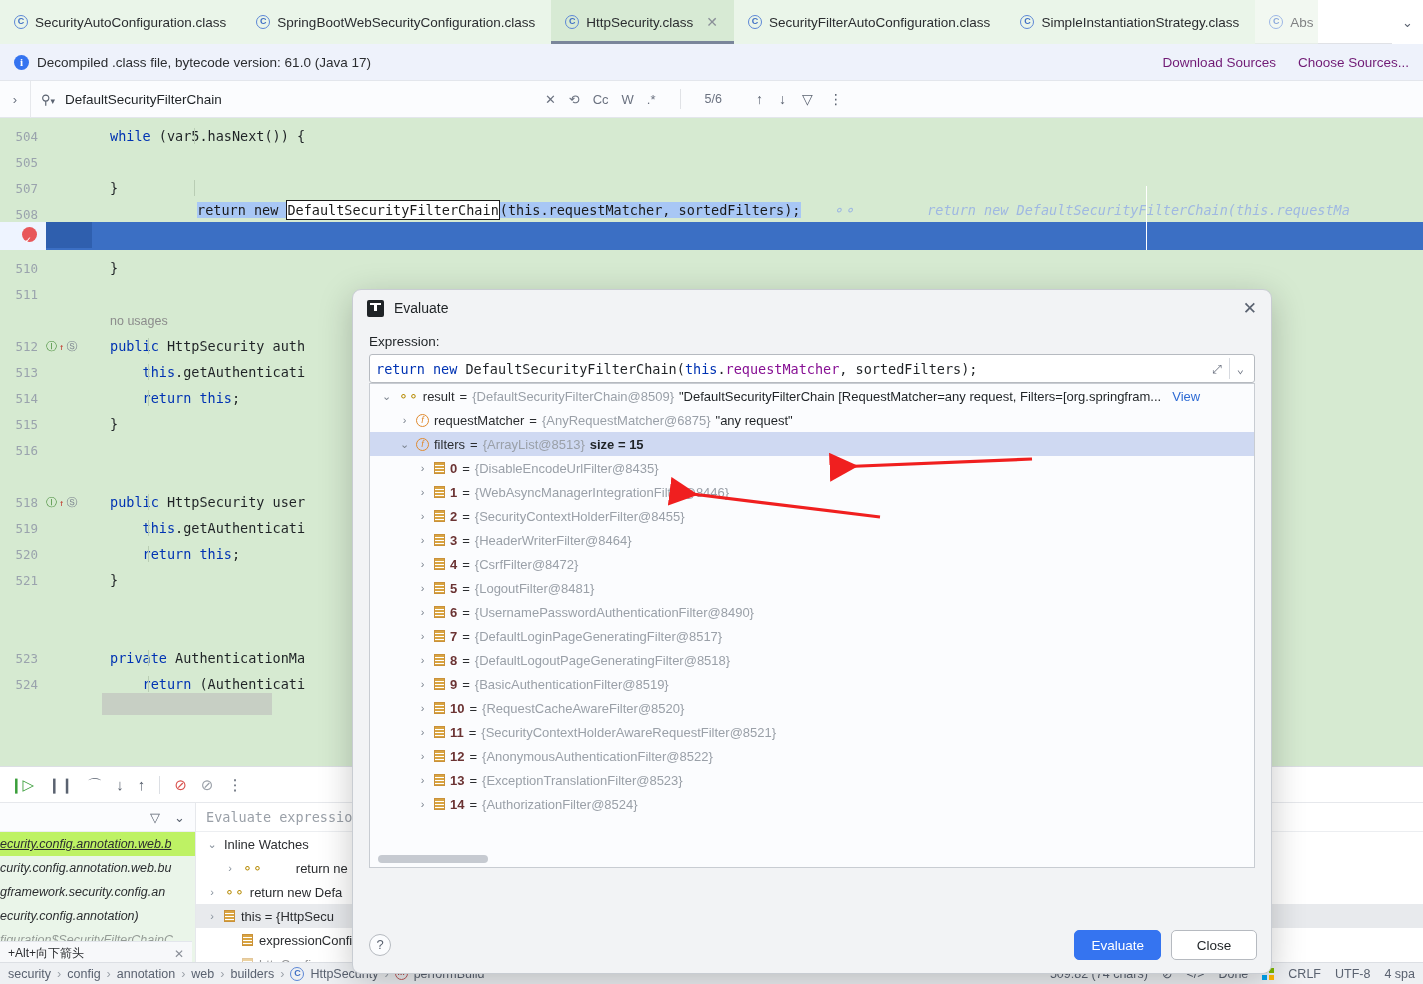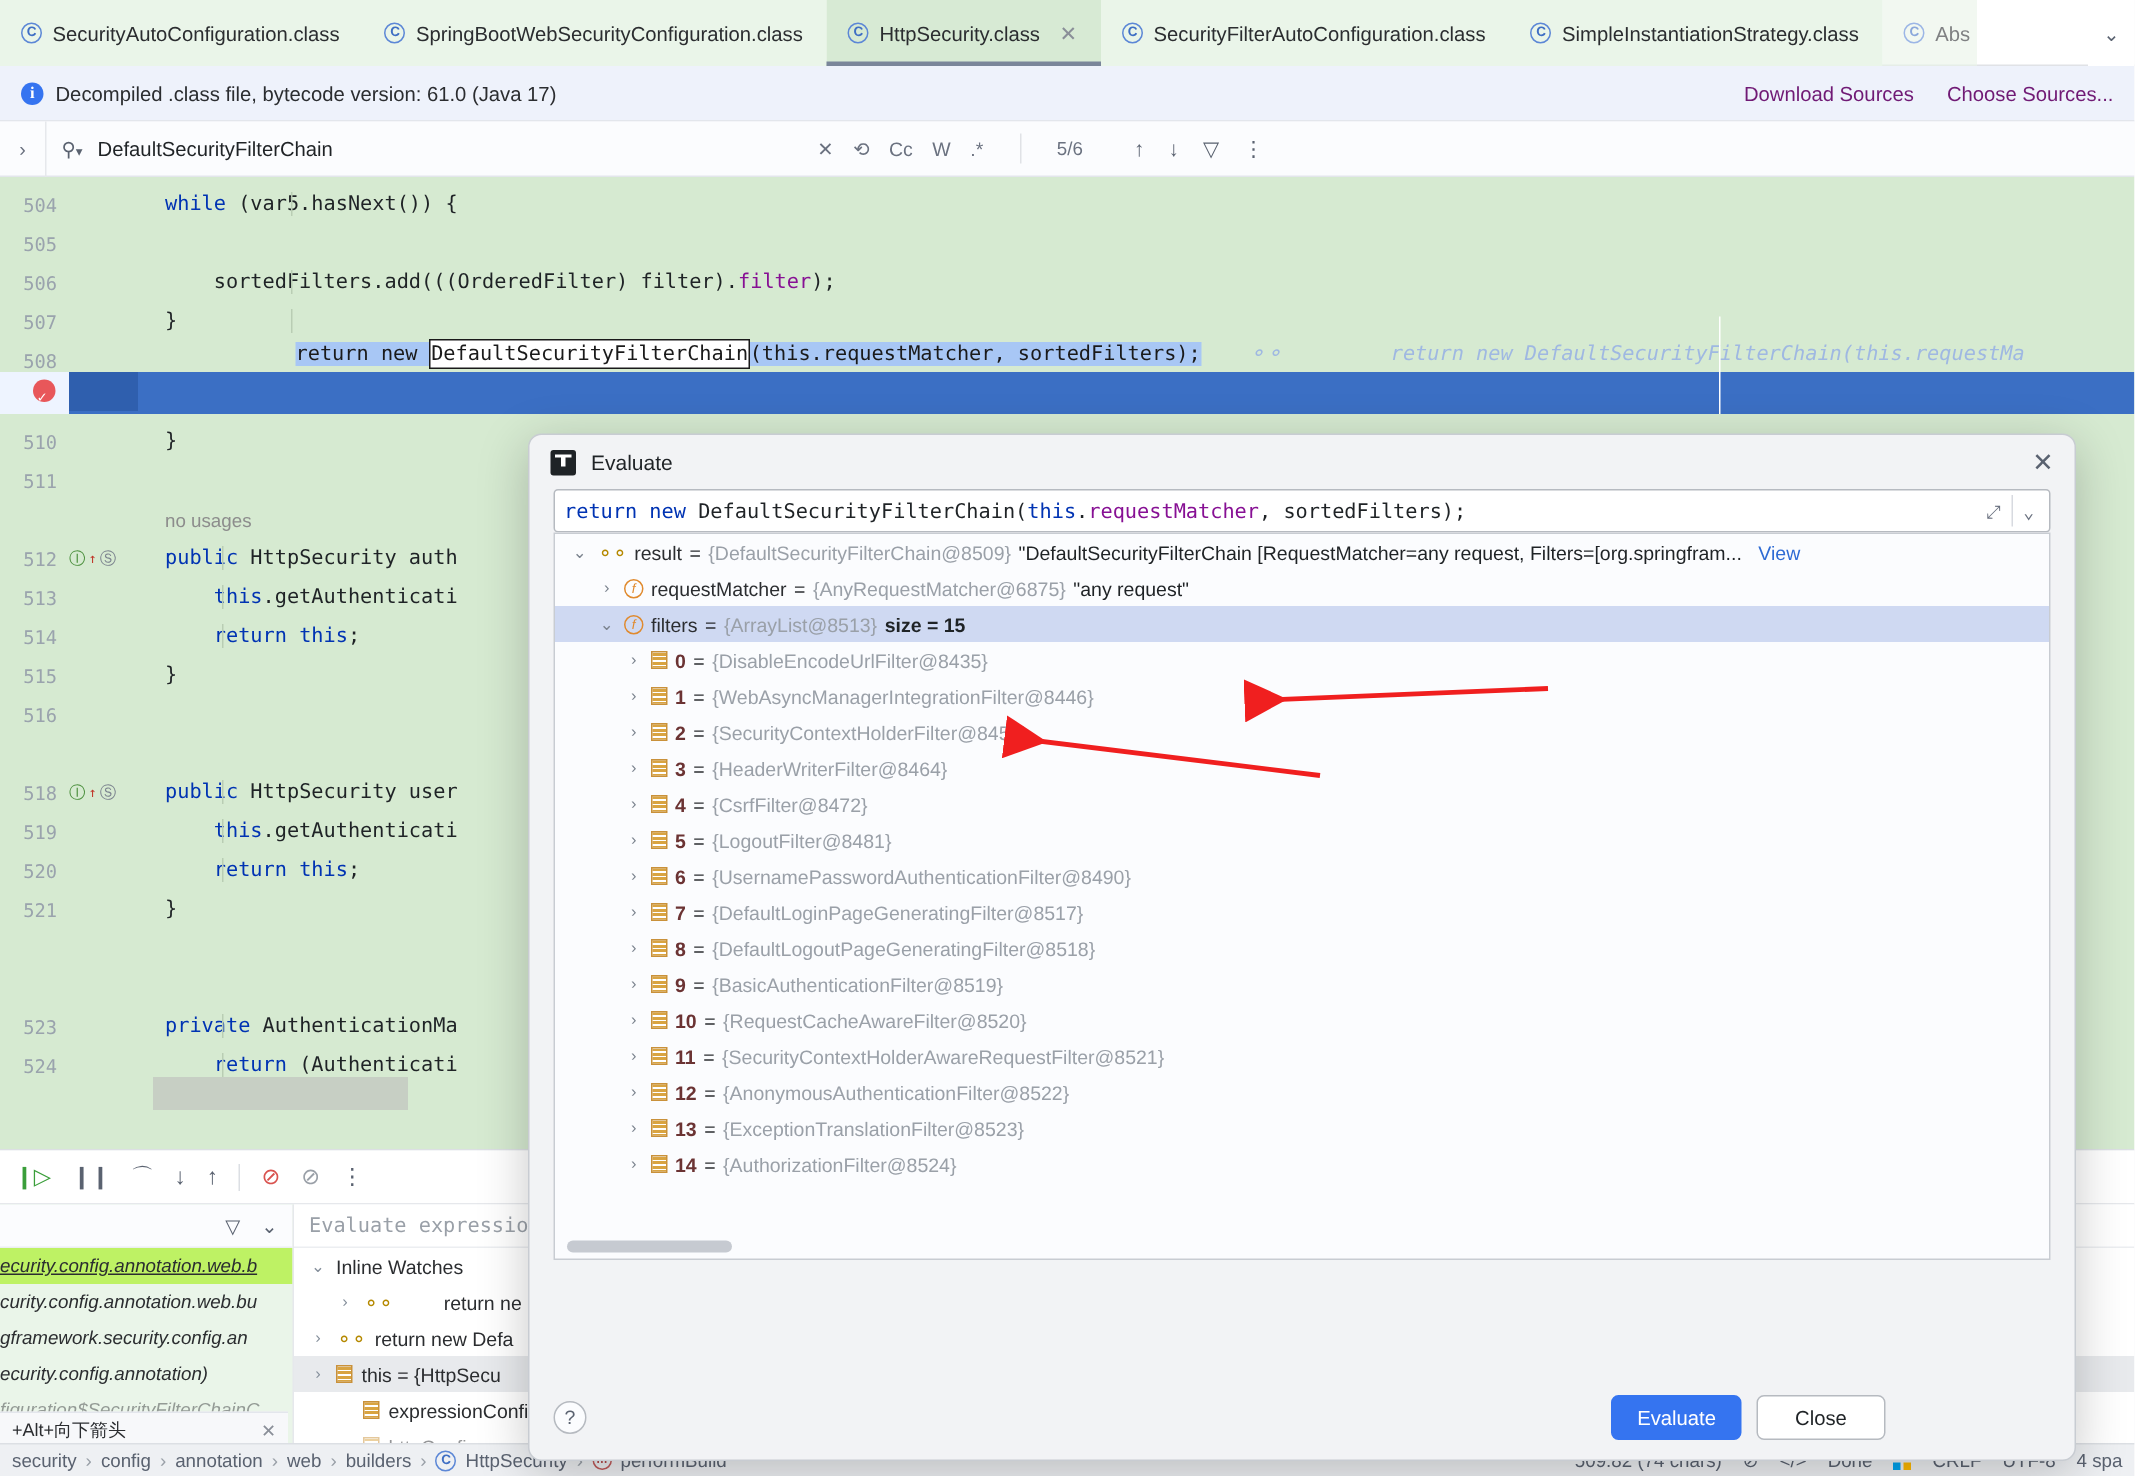--- a/index.html
+++ b/index.html
@@ -198,21 +198,21 @@
       linear-gradient(#ffb900 0 0) 7px 7px/5px 5px no-repeat;
   }
   .circ-m {
     display:inline-block; width: 13px; height: 13px; border-radius: 50%;
     border: 1.3px solid #c05a5a; color: #b34747;
     font-size: 8px; line-height: 10.5px; text-align: center; font-weight: bold;
   }
 
   
   .dialog {
-    position: absolute; left: 352px; top: 289px; width: 1032px; height: 685px;
+    position: absolute; left: 352px; top: 289px; width: 920px; height: 685px;
     background: #f2f3f5; border: 1px solid #c8ccd2; border-radius: 9px;
     box-shadow: 0 8px 34px rgba(0,0,0,0.22);
     overflow: hidden;
   }
   .dlg-title {
     height: 36px; display: flex; align-items: center; gap: 10px;
     padding: 0 14px; font-size: 14px; color: #1f2326;
   }
   .ij-logo {
     width: 17px; height: 17px; background: #1f2326; border-radius: 2px;
@@ -359,25 +359,20 @@
         <span class="lnum">504</span>
         <span class="gutter-icons"></span>
         <span class="code"><span class="indent-guide" style="left:102px"></span><span class="kw">while</span><span class="pl"> (var5.hasNext()) {</span></span>
       </div>
 
     <div class="line">
         <span class="lnum">505</span>
         <span class="gutter-icons"></span>
       </div>
 
-    <div class="line">
-        <span class="lnum">506</span>
-        <span class="gutter-icons"></span>
-        <span class="code"><span class="indent-guide" style="left:102px"></span><span class="pl">    sortedFilters.add(((OrderedFilter) filter).</span><span class="fld">filter</span><span class="pl">);</span></span>
-      </div>
 
     <div class="line">
         <span class="lnum">507</span>
         <span class="gutter-icons"></span>
         <span class="code"><span class="indent-guide" style="left:102px"></span><span class="pl">}</span></span>
       </div>
 
     <div class="line">
         <span class="lnum">508</span>
         <span class="gutter-icons"></span>
@@ -623,20 +618,21 @@
     </div>
   </div>
 
   <div class="dialog">
     <div class="dlg-title">
       <span class="ij-logo"></span>
       <span>Evaluate</span>
       <span class="dlg-close">✕</span>
     </div>
 
+    <div class="dlg-label">Expression:</div>
 
     <div class="expr-box">
       <span class="expr-text"><span class="kw">return new</span> <span class="pl">DefaultSecurityFilterChain(</span><span class="kw">this</span><span class="pl">.</span><span class="fld">requestMatcher</span><span class="pl">, sortedFilters);</span></span>
       <span class="expr-btn">⤢</span>
       <span class="expr-sep"></span>
       <span class="expr-btn">⌄</span>
     </div>
 
 
 

